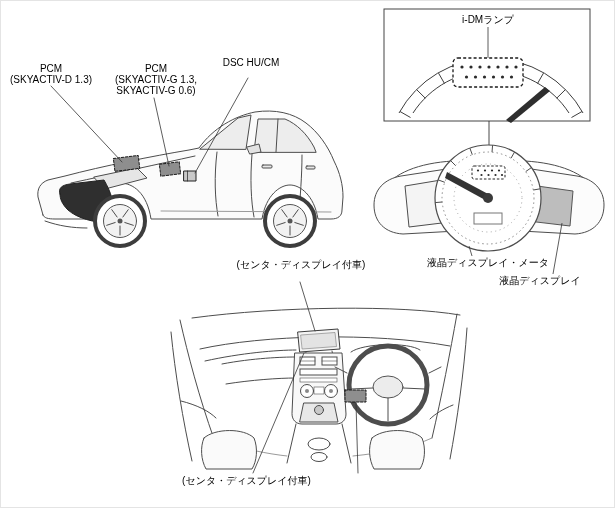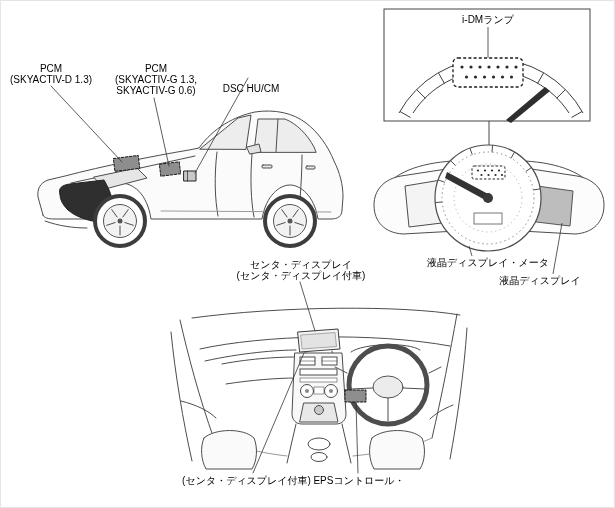--- a/index.html
+++ b/index.html
@@ -225,42 +225,40 @@
     <span>PCM</span>
     <span>(SKYACTIV-D 1.3)</span>
   </div>
 
   <div class="label" style="left:104px;top:62px;width:102px">
     <span>PCM</span>
     <span>(SKYACTIV-G 1.3,</span>
     <span>SKYACTIV-G 0.6)</span>
   </div>
 
-  <div class="label" style="left:210px;top:82px;width:80px">
+  <div class="label" style="left:210px;top:56px;width:80px">
     <span>DSC HU/CM</span>
   </div>
 
   <div class="label" style="left:437px;top:13px;width:100px">
     <span>i-DMランプ</span>
   </div>
 
   <div class="label" style="left:403px;top:256px;width:168px">
     <span>液晶ディスプレイ・メータ</span>
   </div>
 
   <div class="label" style="left:494px;top:274px;width:90px">
     <span>液晶ディスプレイ</span>
   </div>
 
   <div class="label" style="left:214px;top:258px;width:172px">
-    <span>センタ・ディスプレイ</span>
     <span>(センタ・ディスプレイ付車)</span>
   </div>
 
   <div class="label" style="left:163px;top:474px;width:165px">
     <span>(センタ・ディスプレイ付車)</span>
   </div>
 
   <div class="label" style="left:298px;top:474px;width:120px">
-    <span>EPSコントロール・</span>
   </div>
 
 </div>
 
 </body></html>

